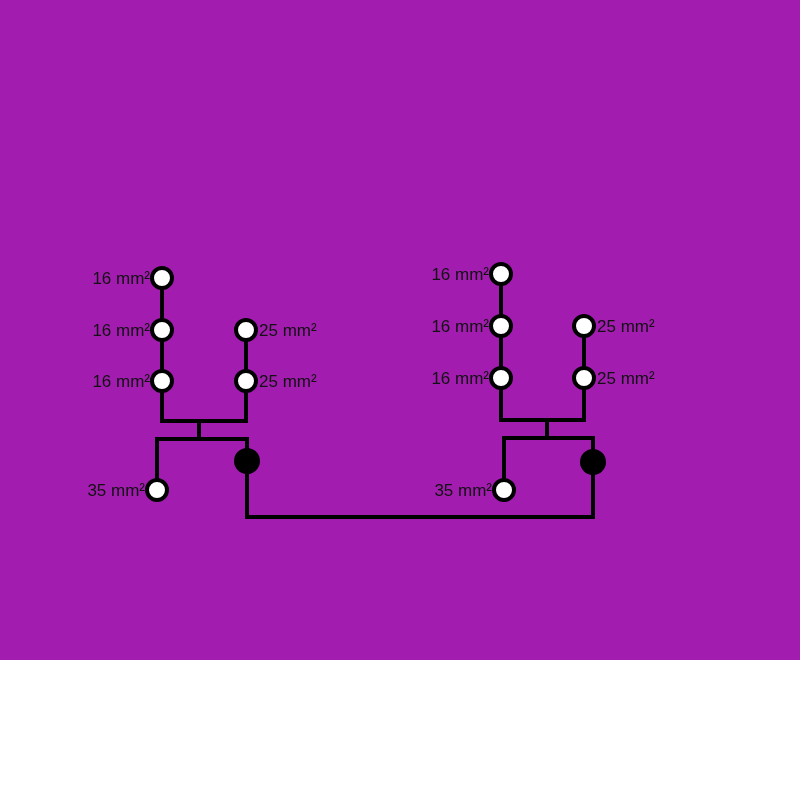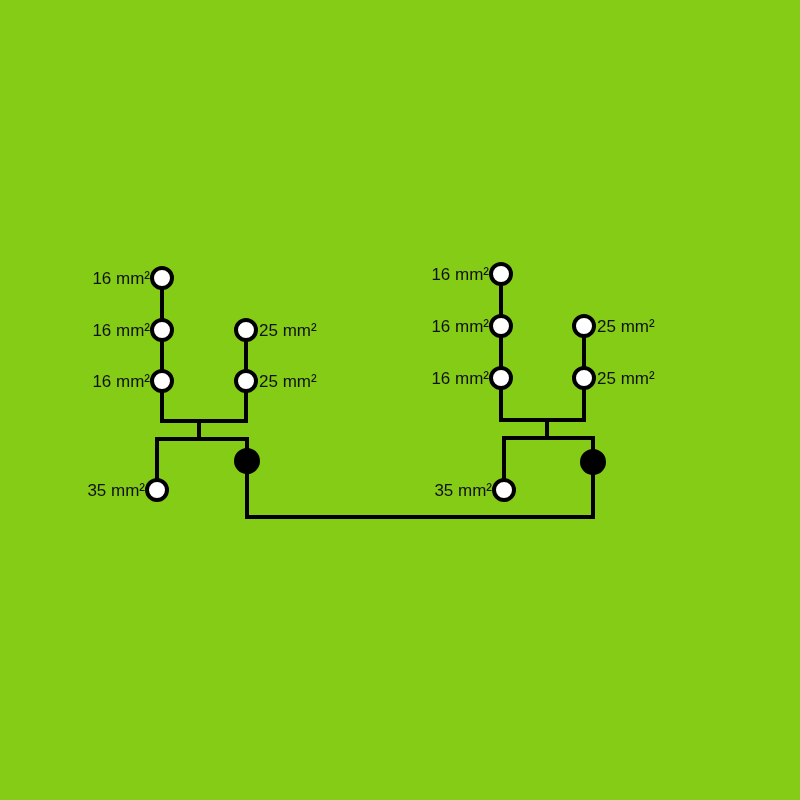--- a/index.html
+++ b/index.html
@@ -1,16 +1,16 @@
 <!DOCTYPE html>
 <html><head>
   <meta charset="utf-8">
   <style>
     html, body { margin: 0; padding: 0; background: #ffffff; }
-    #canvas { position: relative; width: 800px; height: 800px; background: #84cc16; overflow: hidden; }
+    #canvas { position: relative; width: 800px; height: 660px; background: #a21caf; overflow: hidden; }
     svg { position: absolute; left: 0; top: 0; }
     .lbl { font-family: "Liberation Sans", sans-serif; font-size: 17px; fill: #111111; }
   </style>
 </head>
 <body>
 
 <div id="canvas">
   <svg width="800" height="800" viewBox="0 0 800 800">
     <g fill="none" stroke="#000" stroke-width="4" stroke-linecap="square">
 

